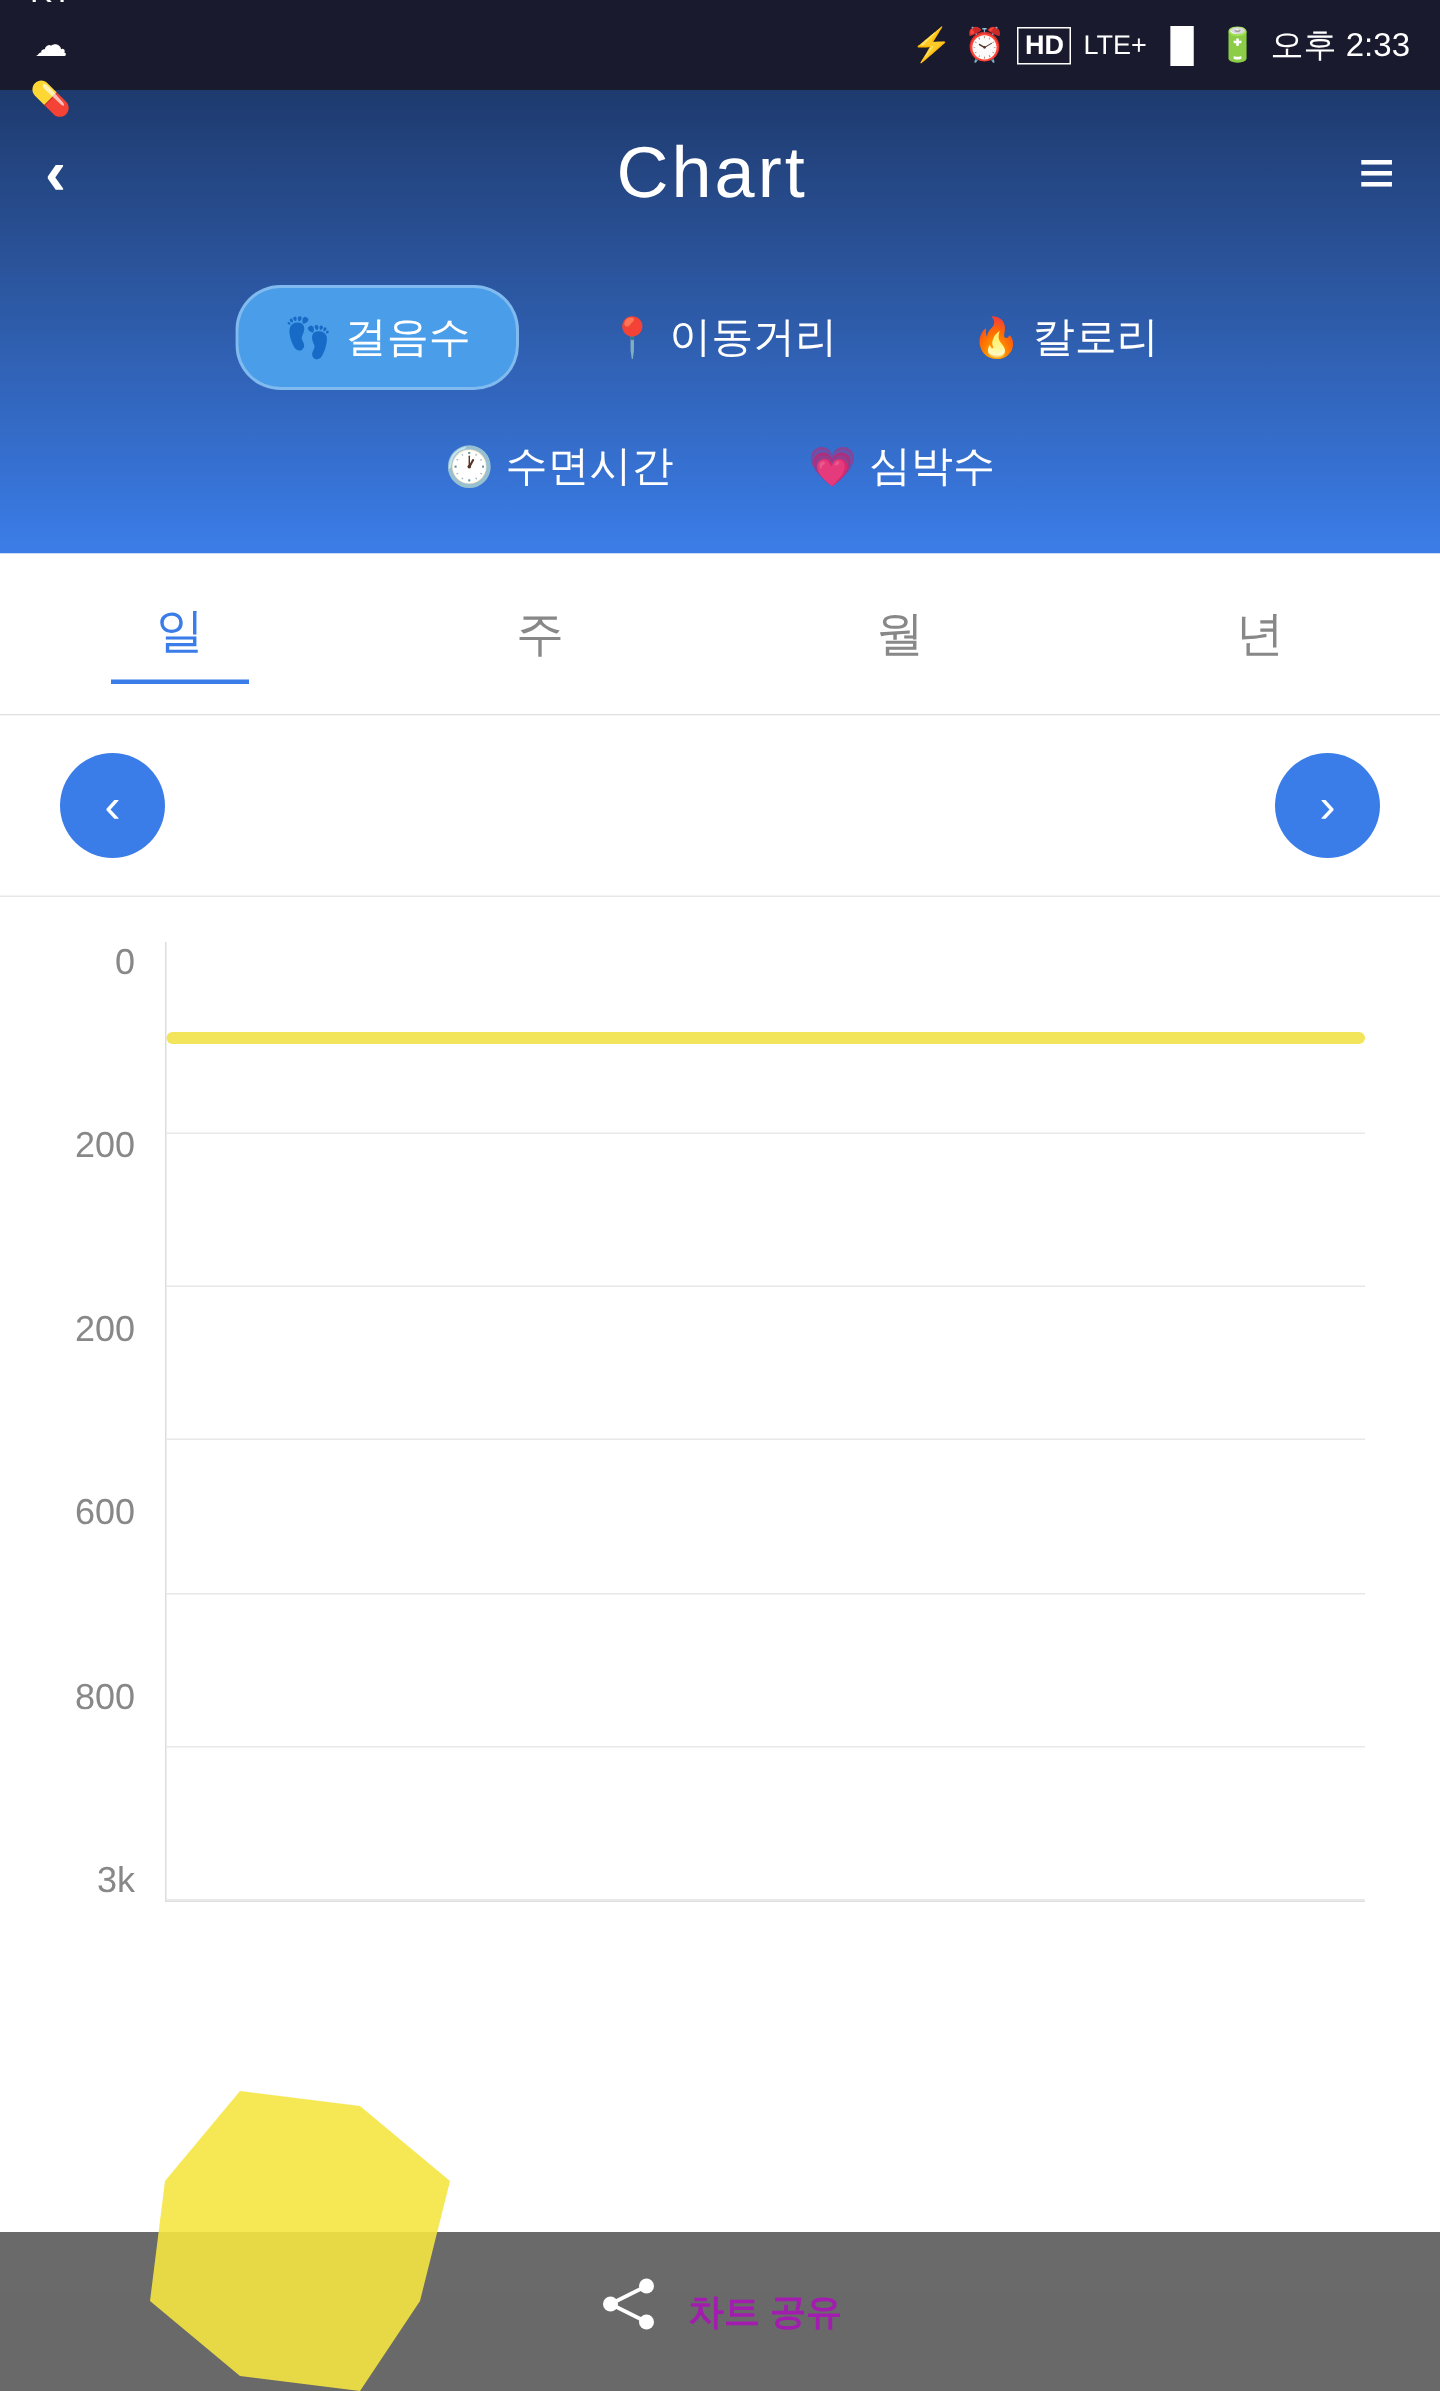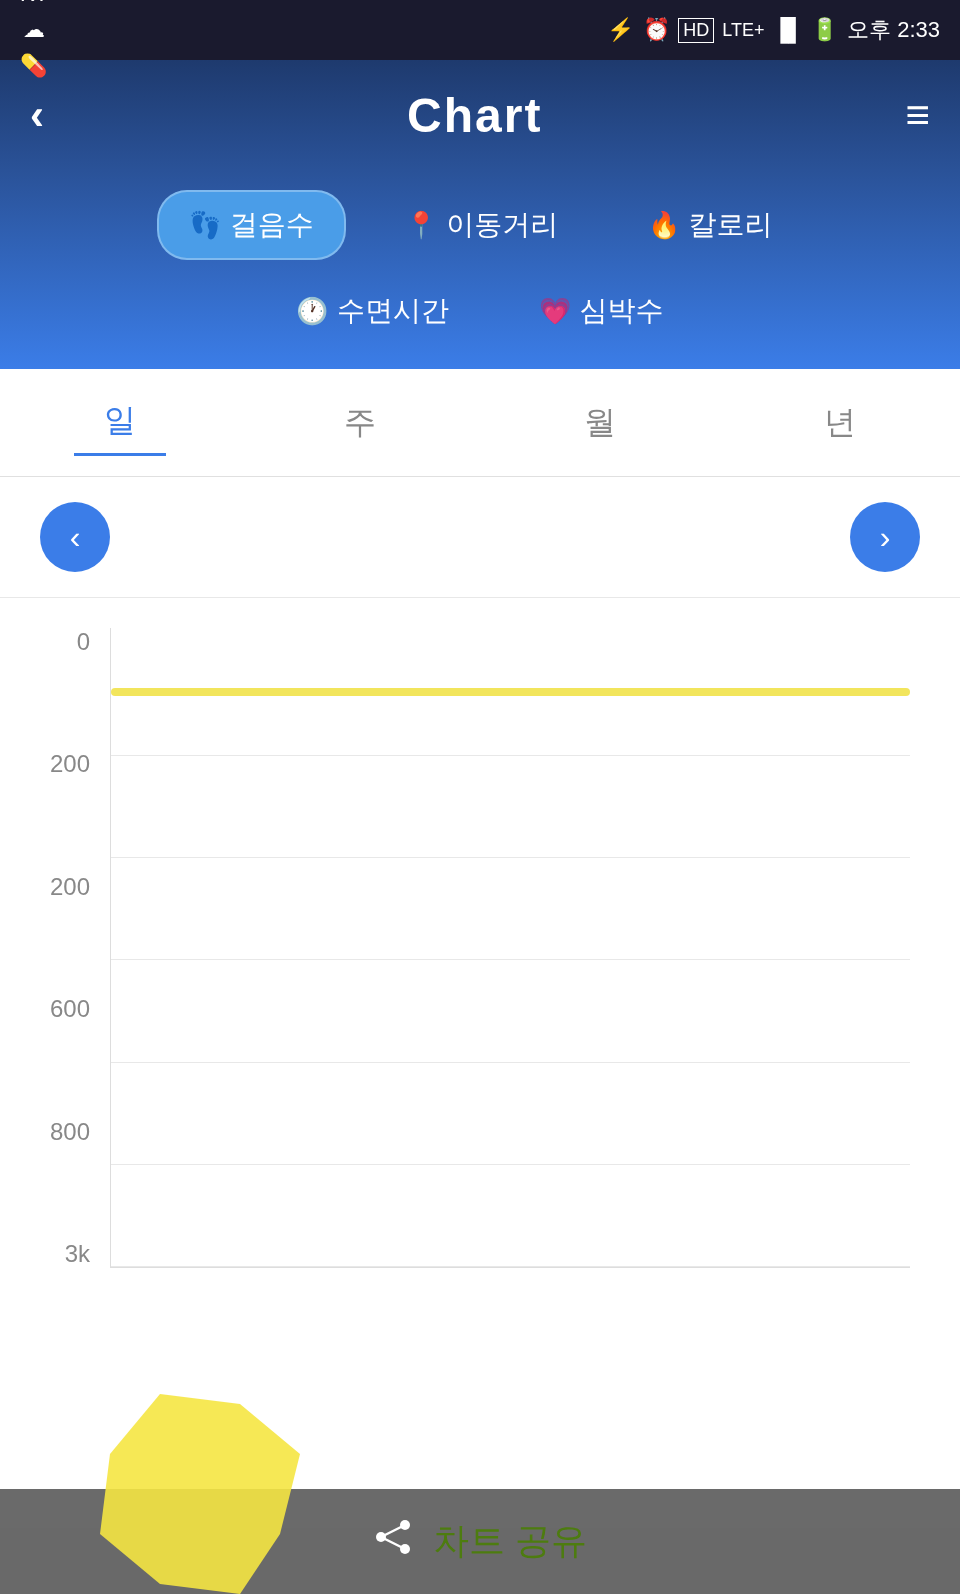--- a/index.html
+++ b/index.html
@@ -39,21 +39,21 @@
     }
     .header-back {
       color: white;
       font-size: 42px;
       font-weight: bold;
       cursor: pointer;
     }
     .header-title {
       color: white;
       font-size: 48px;
-      font-weight: bold;
+      font-weight: normal;
       letter-spacing: 2px;
     }
     .header-menu {
       color: white;
       font-size: 42px;
       cursor: pointer;
     }
 
     
     .metrics-bar {
@@ -242,23 +242,23 @@
       gap: 20px;
       position: fixed;
       bottom: 0;
       left: 0;
     }
     .share-icon {
       color: white;
       font-size: 38px;
     }
     .share-text {
-      font-size: 36px;
-      color: #4d7c0f;
-      font-weight: 400;
+      font-size: 24px;
+      color: #a21caf;
+      font-weight: 700;
     }
     .share-brand {
       font-size: 32px;
       color: #ddd;
     }
     
     .sticker {
       position: fixed;
       bottom: 0;
       left: 100px;
@@ -279,21 +279,21 @@
 
 <div class="status-bar">
   <div class="status-left">
     <span>KT</span>
     <span>☁</span>
     <span>💊</span>
   </div>
   <div class="status-right">
     <span>⚡</span>
     <span>⏰</span>
-    <span style="font-size:18px;border:1px solid white;padding:1px 4px;">HD</span>
+    <span style="font-size:18px;border:1px solid white;padding:1px 4px;font-weight:bold;">HD</span>
     <span style="font-size:18px;">LTE+</span>
     <span>▐▌</span>
     <span>🔋</span>
     <span>오후 2:33</span>
   </div>
 </div>
 
 <div class="header">
   <div class="header-back">‹</div>
   <div class="header-title">Chart</div>

